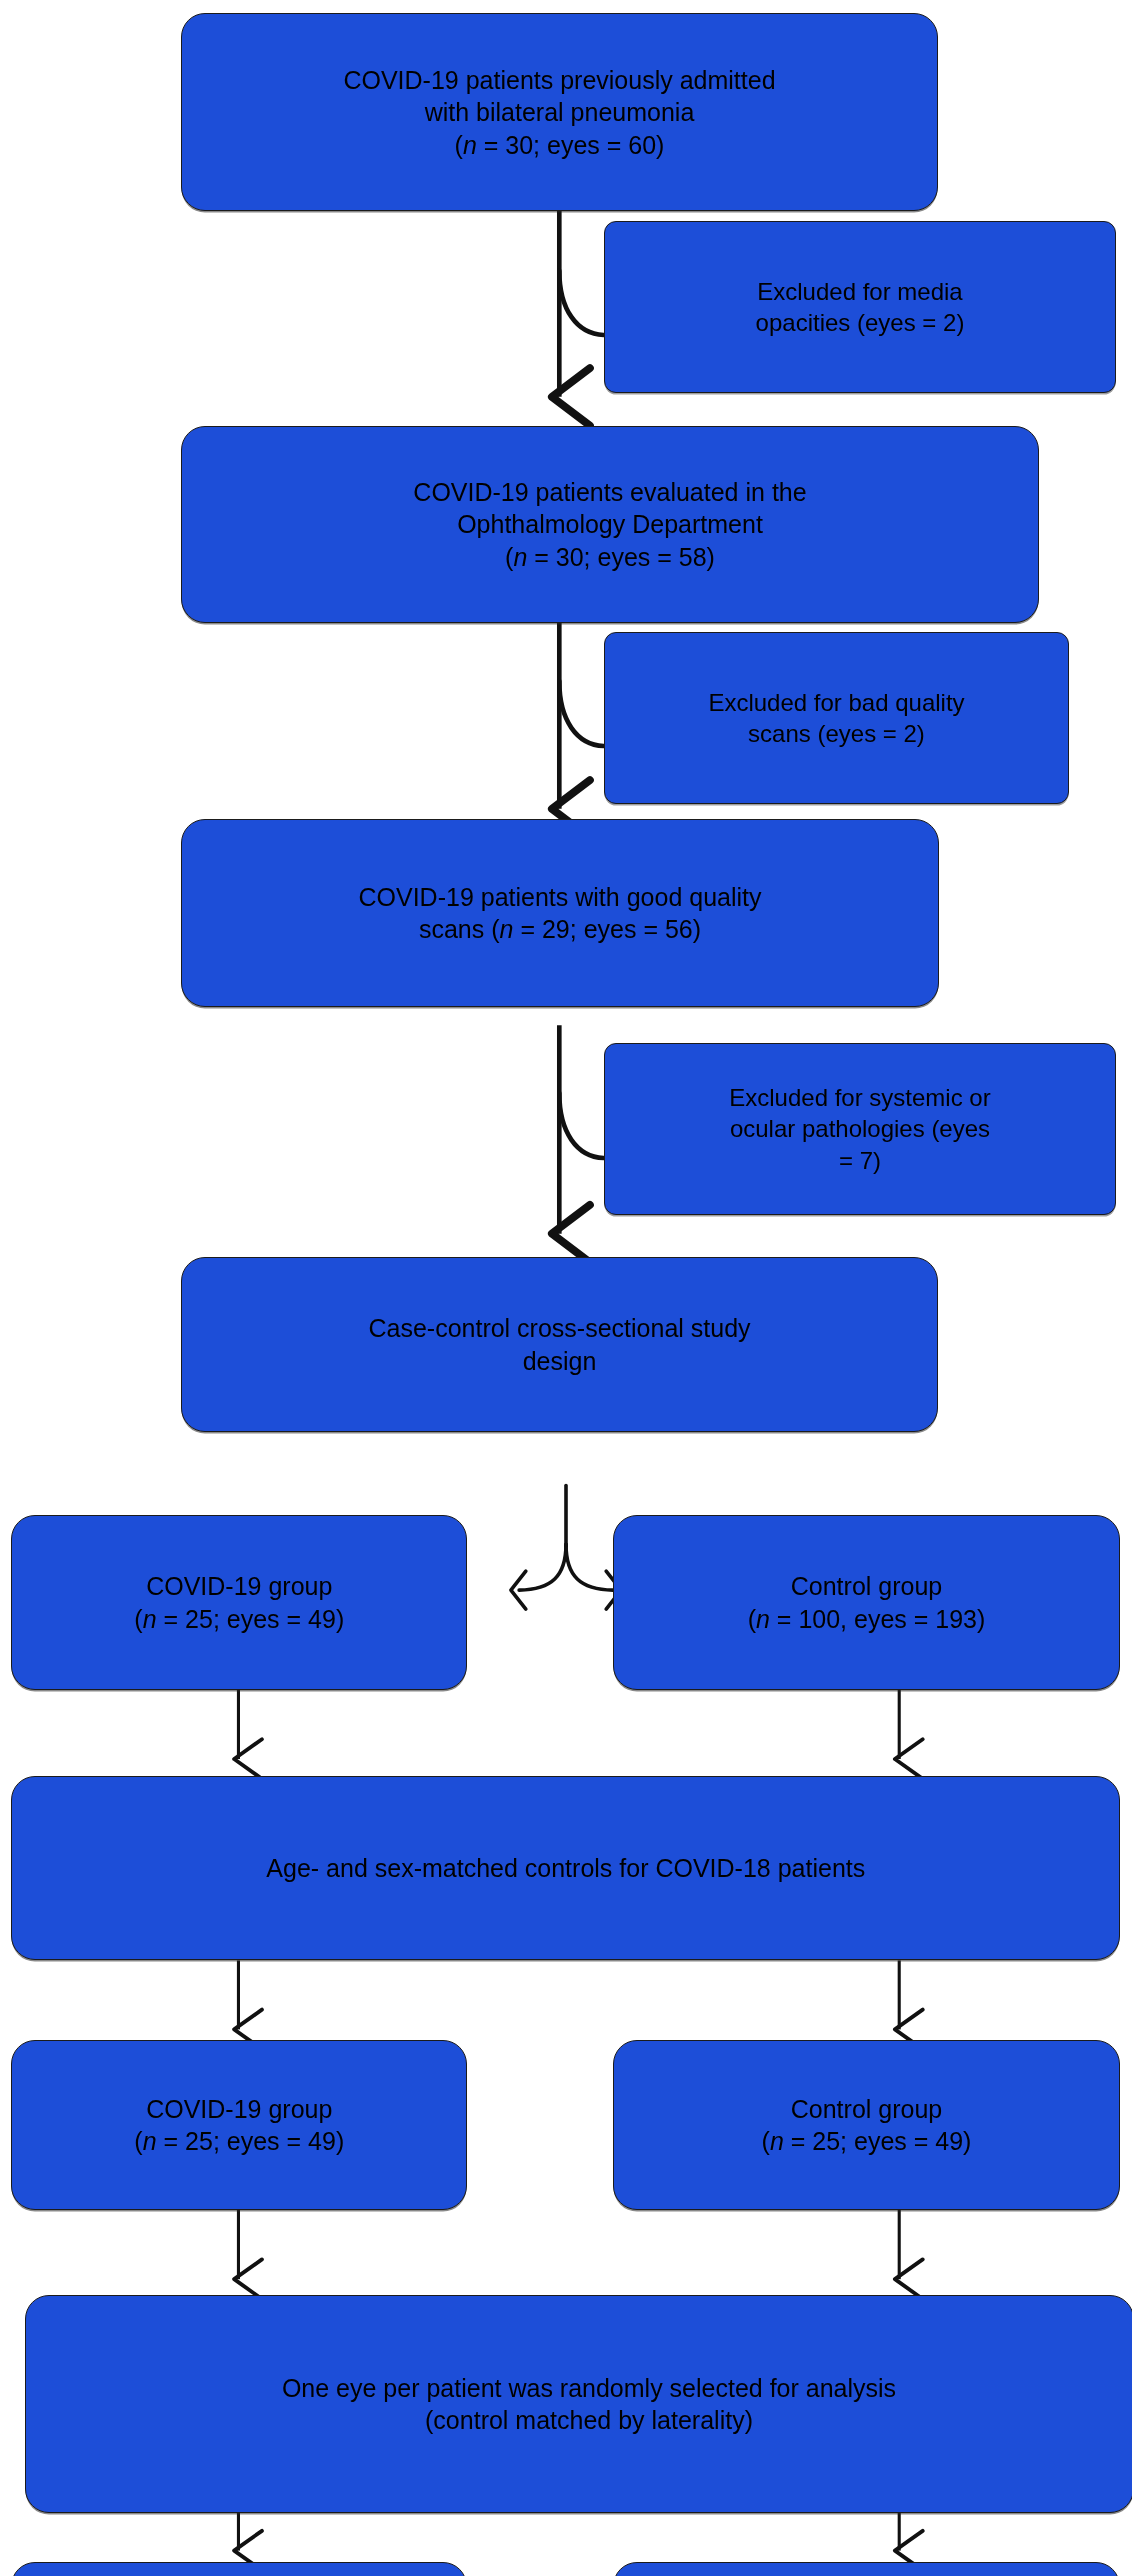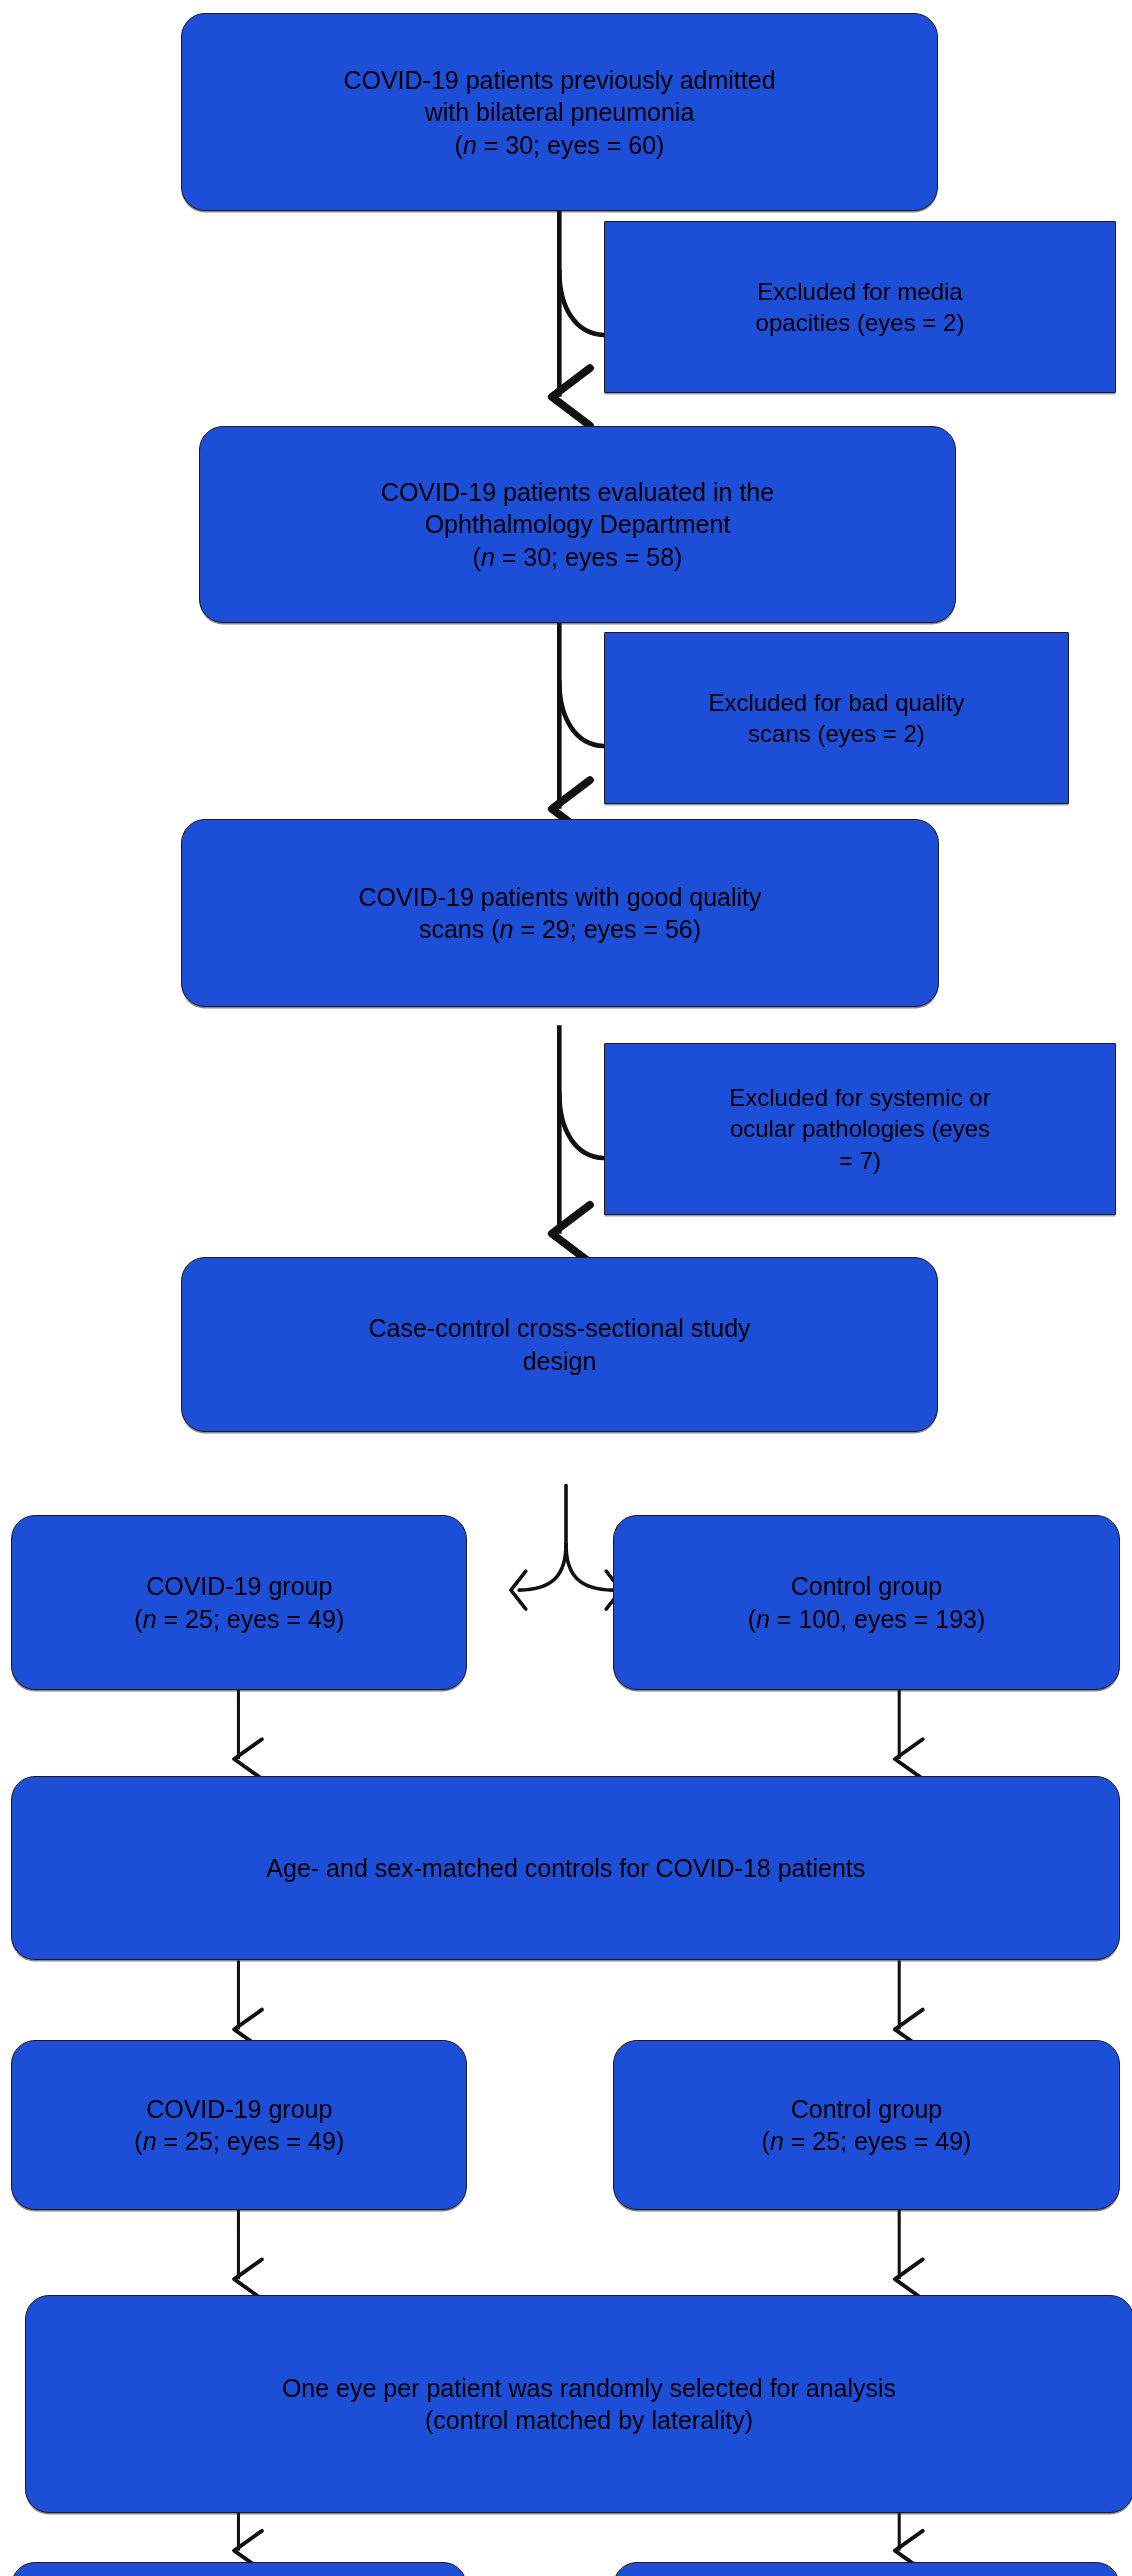--- a/index.html
+++ b/index.html
@@ -36,21 +36,21 @@
     justify-content: center;
     text-align: center;
     color: #000000;
     line-height: 1.30;
   }
   .node.rounded {
     border-radius: 24px;
     box-shadow: 0 2.1px 0 -0.5px rgba(40,40,40,0.55);
   }
   .node.square {
-    border-radius: 1px;
+    border-radius: 12px;
     box-shadow: 0 2.1px 0 -0.5px rgba(40,40,40,0.45);
   }
   .node .txt {
     display: block;
     padding: 0 13.4px;
     white-space: pre-line;
   }
   .node.primary .txt { font-size: 25px; }
   .node.exclusion .txt { font-size: 24px; }
   .node.group .txt { font-size: 25px; }
@@ -130,21 +130,21 @@
   </svg>
 
   <div class="node rounded primary" style="left:181px; top:13.4px; width:757px; height:198px;">
     <span class="txt">COVID-19 patients previously admitted<br>with bilateral pneumonia<br>(<em class="stat">n</em> = 30; eyes = 60)</span>
   </div>
 
   <div class="node square exclusion" style="left:604px; top:221px; width:512px; height:172px;">
     <span class="txt">Excluded for media<br>opacities (eyes = 2)</span>
   </div>
 
-  <div class="node rounded primary" style="left:181px; top:426px; width:757px; height:197px;margin-left:18px;">
+  <div class="node rounded primary" style="left:181px; top:426px; width:858px; height:197px;">
     <span class="txt">COVID-19 patients evaluated in the<br>Ophthalmology Department<br>(<em class="stat">n</em> = 30; eyes = 58)</span>
   </div>
 
   <div class="node square exclusion" style="left:604px; top:632px; width:465px; height:172px;">
     <span class="txt">Excluded for bad quality<br>scans (eyes = 2)</span>
   </div>
 
   <div class="node rounded primary" style="left:181px; top:819px; width:758px; height:188px;">
     <span class="txt">COVID-19 patients with good quality<br>scans (<em class="stat">n</em> = 29; eyes = 56)</span>
   </div>

